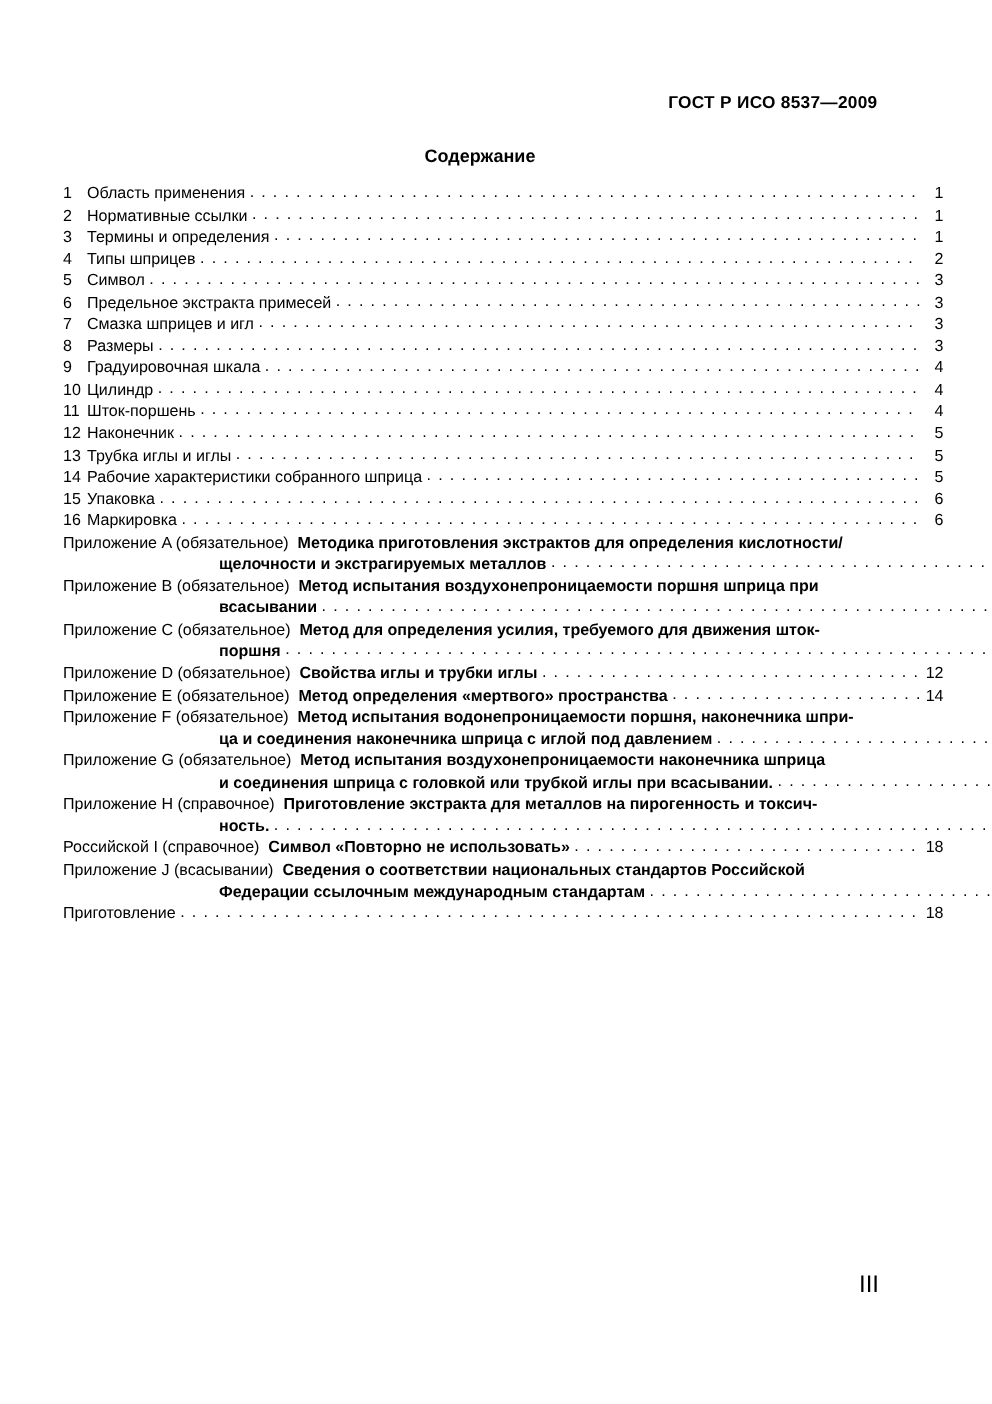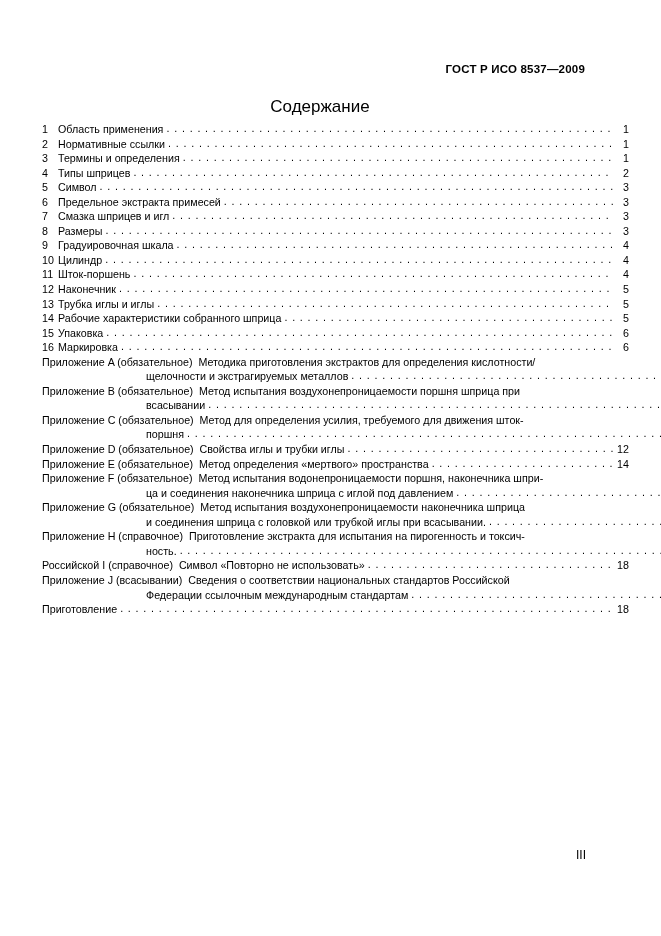--- a/index.html
+++ b/index.html
@@ -31,22 +31,22 @@
     letter-spacing: 0.2px;
   }
 
   
   .doc-title {
     position: absolute;
     top: 97px;
     left: 0;
     width: 640px;
     text-align: center;
-    font-size: 17px;
-    font-weight: normal;
+    font-size: 12px;
+    font-weight: bold;
   }
 
   
   .toc {
     position: absolute;
     top: 122px;
     left: 42px;
     width: 587px;
   }
 
@@ -76,20 +76,21 @@
   }
 
   
   .annex-head {
     flex: 0 0 auto;
     white-space: pre;
   }
   .annex-desc {
     flex: 0 0 auto;
     white-space: pre;
+    font-weight: bold;
   }
   
   .cont {
     padding-left: 104px;
   }
 
   
   .leader {
     flex: 1 1 auto;
     overflow: hidden;
@@ -112,21 +113,21 @@
     text-align: right;
   }
 
   
   .folio {
     position: absolute;
     top: 848px;
     left: 0;
     width: 586px;
     text-align: right;
-    font-size: 12px;
+    font-size: 16px;
   }
 </style>
 </head>
 <body>
 
 <div class="page">
 
   <div class="doc-header">ГОСТ Р ИСО 8537—2009</div>
 
   <div class="doc-title">Содержание</div>
@@ -330,21 +331,21 @@
             <span class="noleader"></span>
           </div>
           <div class="line cont">
             <span class="annex-desc">и соединения шприца с головкой или трубкой иглы при всасывании.</span>
             <span class="leader"></span>
           </div>
         </div>
         <div class="entry">
           <div class="line">
             <span class="annex-head">Приложение H (справочное)  </span>
-            <span class="annex-desc">Приготовление экстракта для испытания на пирогенность и токсич-</span>
+            <span class="annex-desc">Приготовление экстракта для металлов на пирогенность и токсич-</span>
             <span class="noleader"></span>
           </div>
           <div class="line cont">
             <span class="annex-desc">ность.</span>
             <span class="leader"></span>
           </div>
         </div>
         <div class="entry">
           <div class="line">
             <span class="annex-head">Российской I (справочное)  </span>

